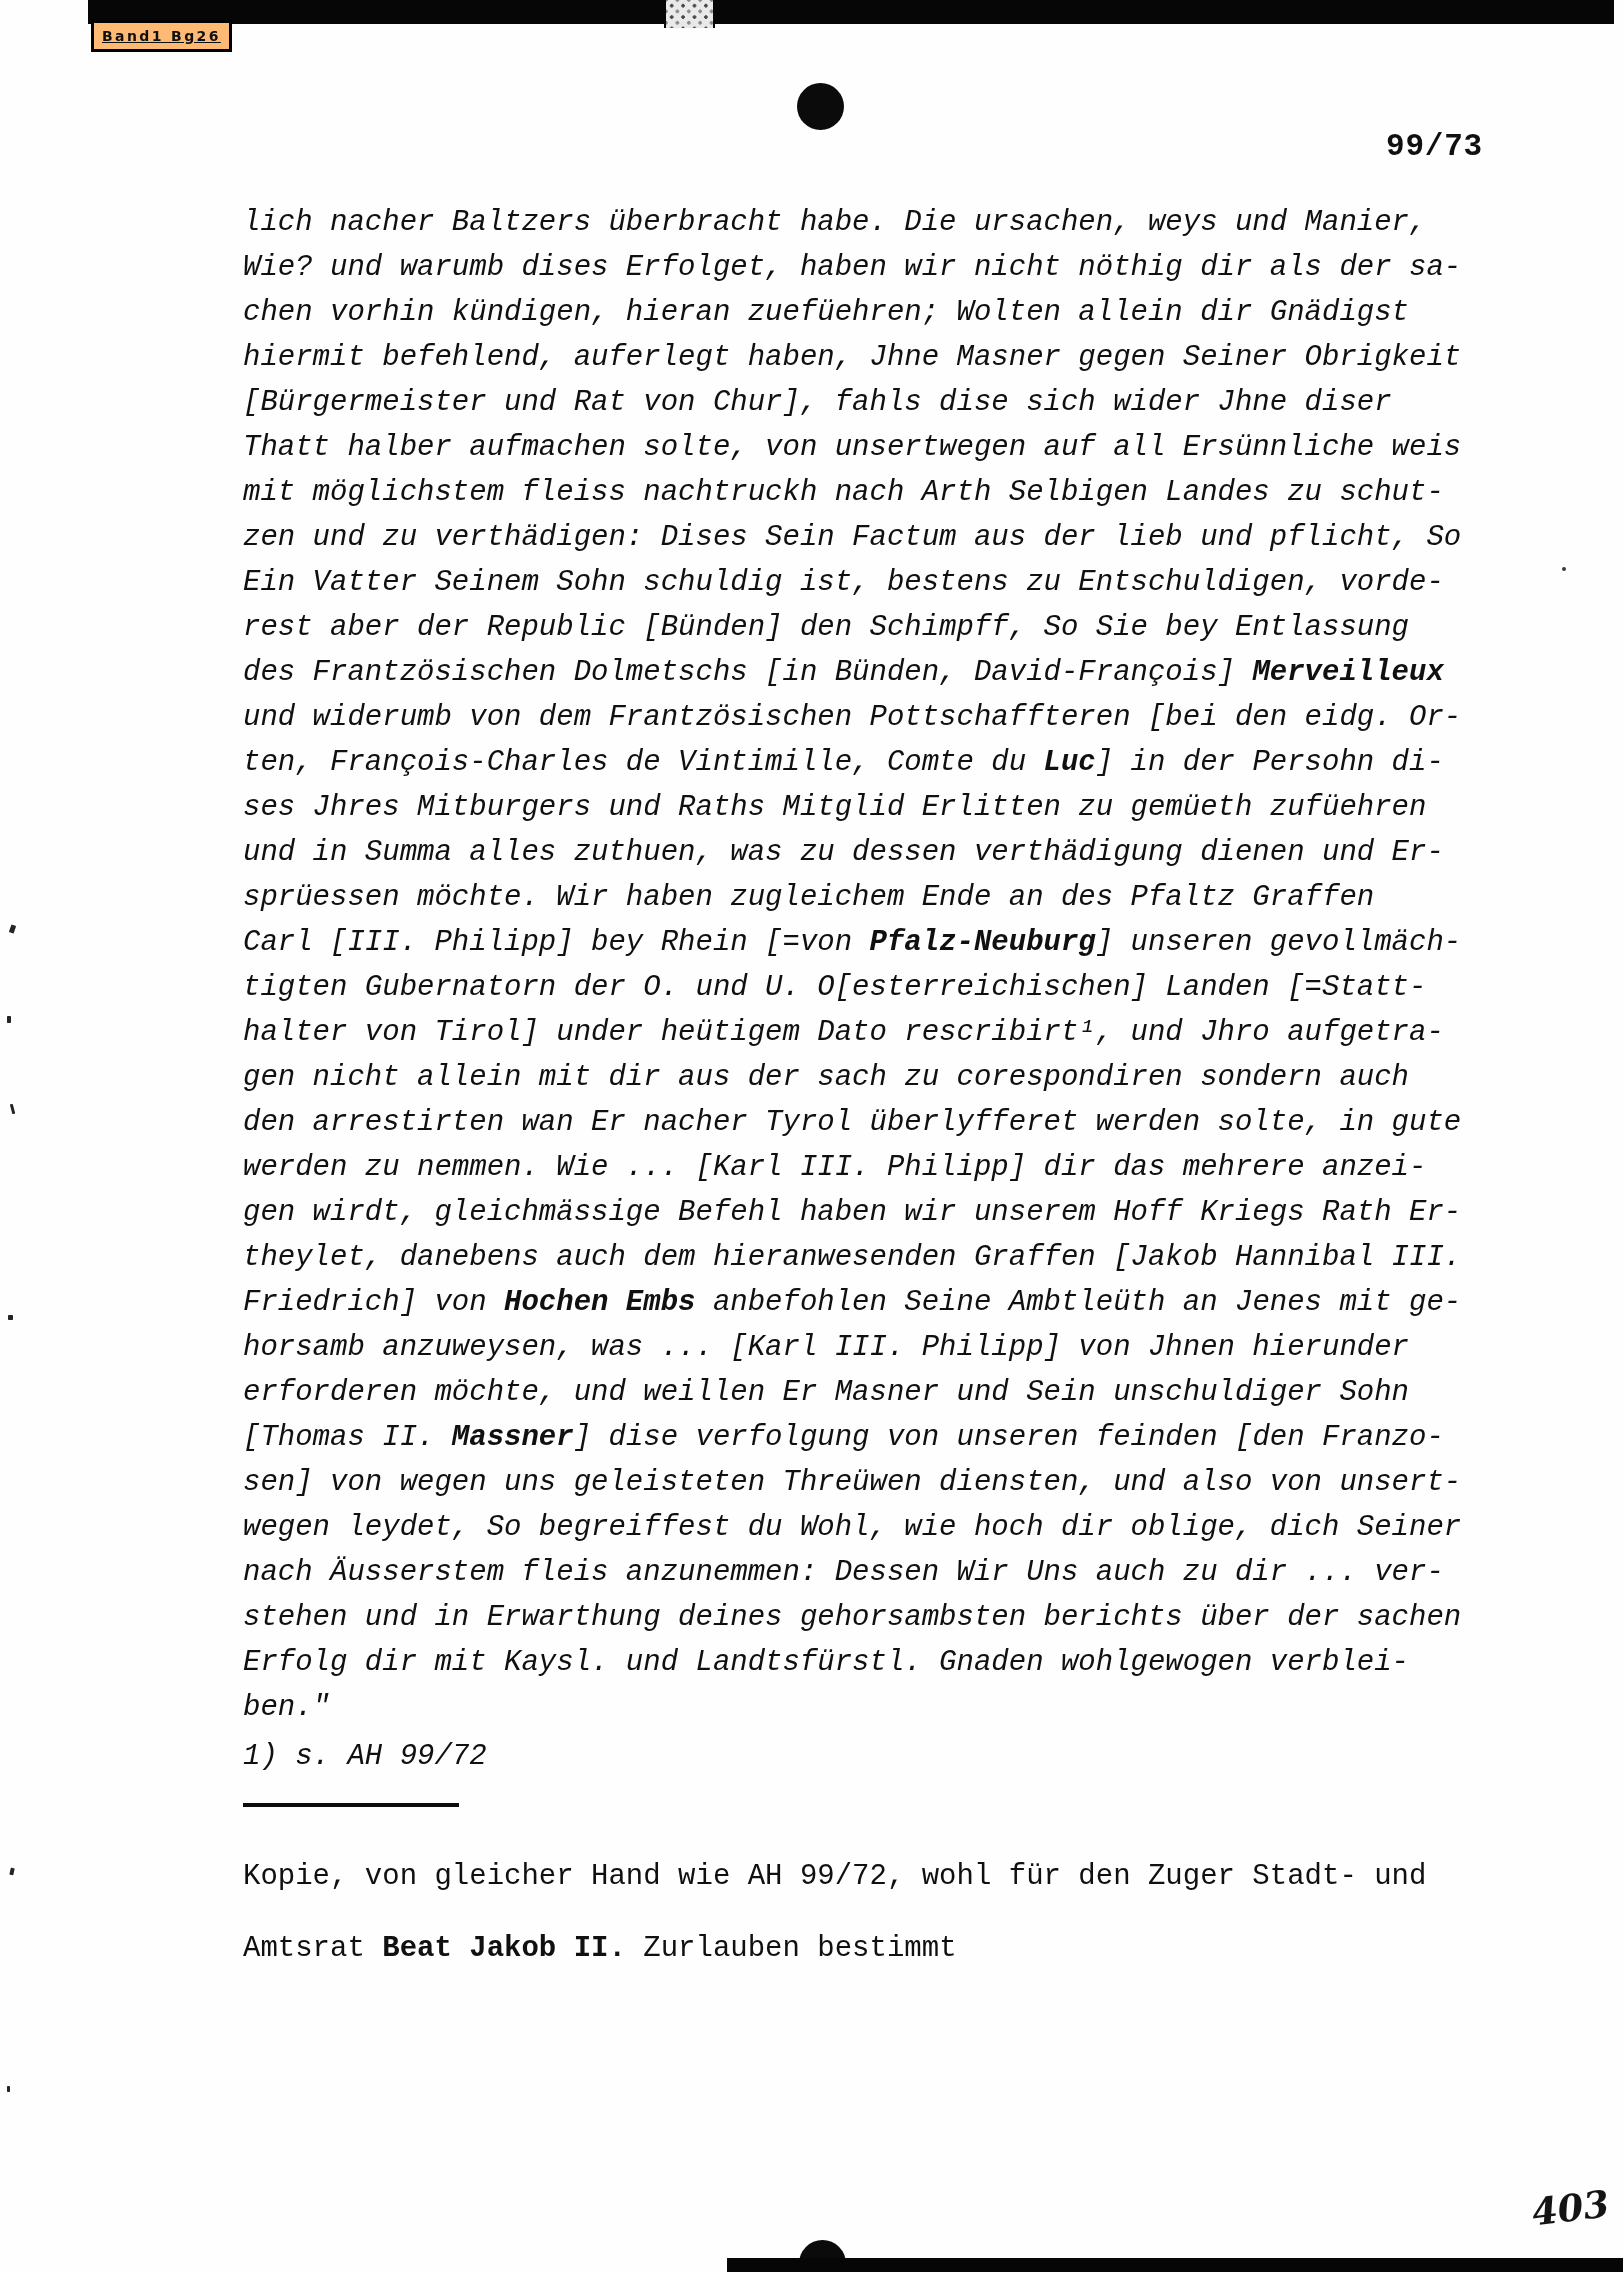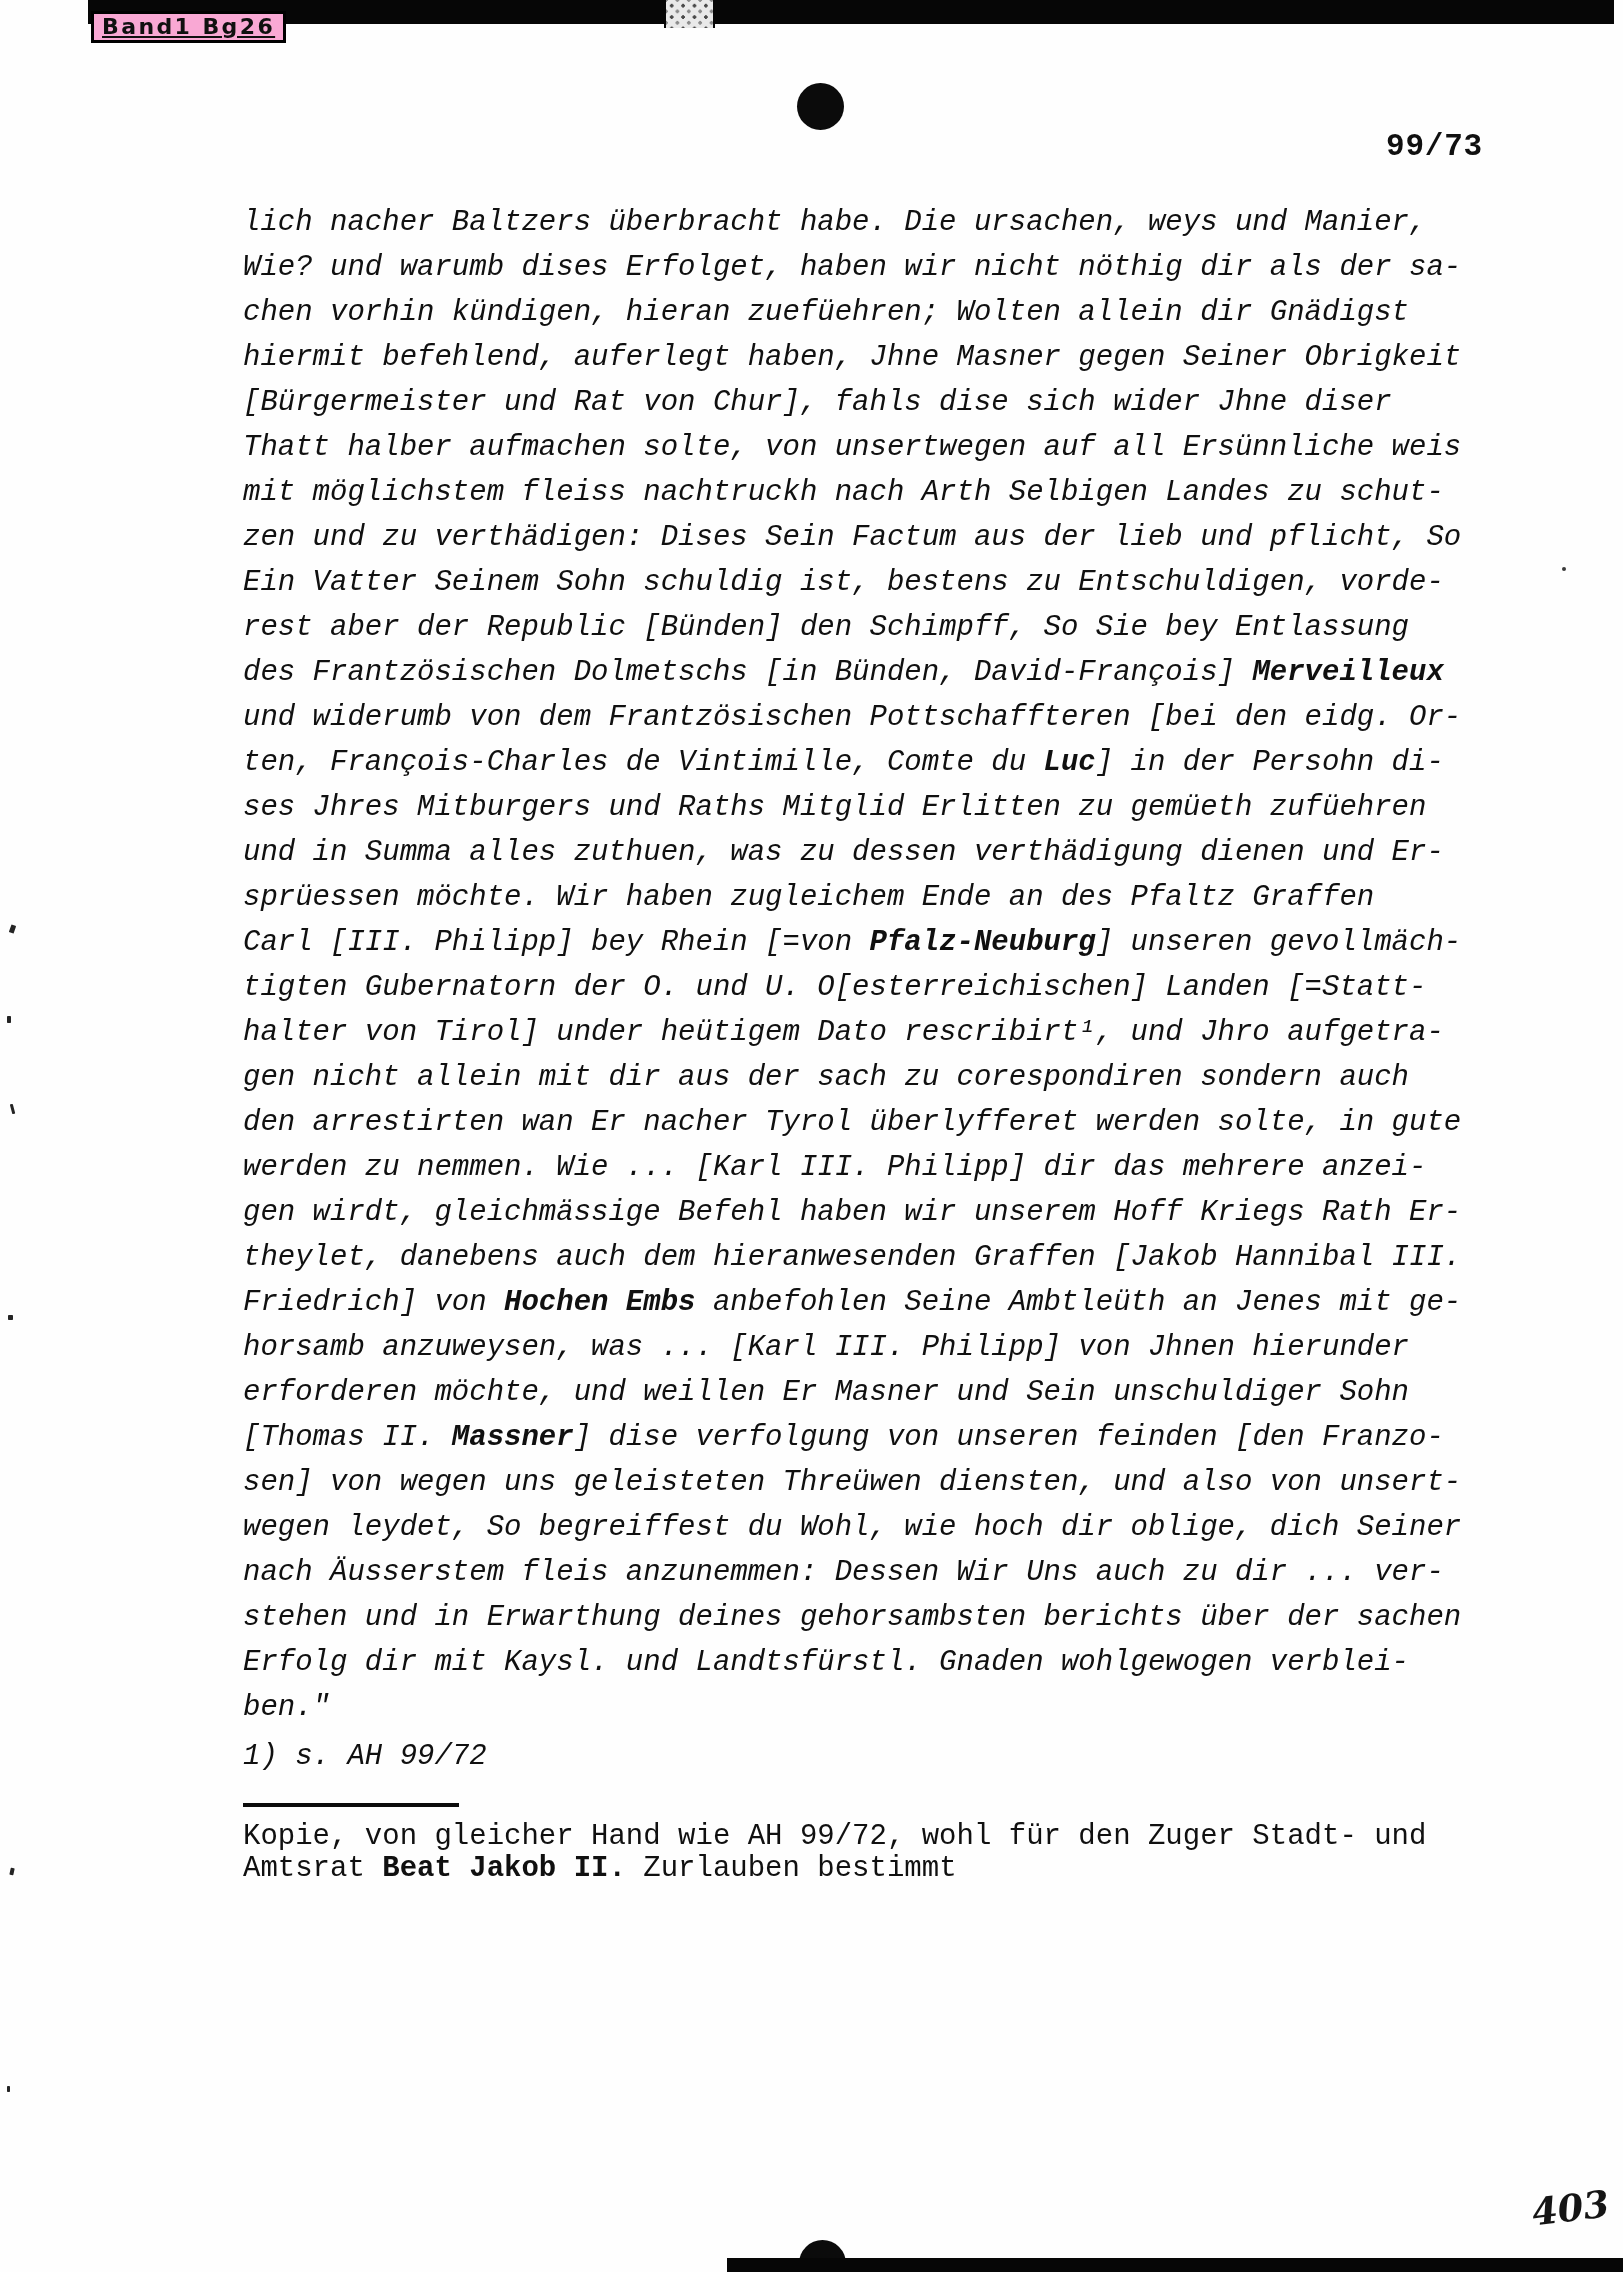--- a/index.html
+++ b/index.html
@@ -5,24 +5,24 @@
   html, body { margin:0; padding:0; }
   body { background:#d8d8d8; font-family:"Liberation Mono","DejaVu Sans Mono",monospace; }
   .page {
     position:relative; width:1623px; height:2273px;
     background:#fefefe; color:#101010; overflow:hidden;
   }
 
   
   .topbar { position:absolute; top:0; left:88px; width:1526px; height:24px; background:#060606; }
   .band-label {
-    position:absolute; top:11px; left:91px; z-index:2;
-    background:#f9a8d4; border:3.2px solid #000;
+    position:absolute; top:20px; left:91px; z-index:2;
+    background:#fdba74; border:3.2px solid #000;
     font-family:"DejaVu Sans","Liberation Sans",sans-serif;
-    font-weight:700; font-size:22px; line-height:26px;
+    font-weight:700; font-size:14px; line-height:26px;
     letter-spacing:2.4px; padding:0 8px;
     text-decoration:underline;
   }
   .bar-icon {
     position:absolute; top:0; left:664px; width:47px; height:28px; z-index:2;
     background-color:#e9e9e9;
     background-image:
       radial-gradient(#4a4a4a 1.6px, transparent 2px),
       radial-gradient(#8a8a8a 1.6px, transparent 2px);
     background-size:11.4px 11.4px, 11.4px 11.4px;
@@ -49,21 +49,21 @@
 
   .footnote {
     position:absolute; left:243px; top:1742px; white-space:pre;
     font:italic 400 29px/1 "Liberation Mono","DejaVu Sans Mono",monospace;
   }
 
   .rule { position:absolute; left:243px; top:1803px; width:216px; height:4px; background:#0c0c0c; }
 
   
   .colophon { position:absolute; left:243px; top:1821px; }
-  .cline { white-space:pre; font:400 29px/32px "Liberation Mono","DejaVu Sans Mono",monospace; }
+  .cline { white-space:pre; font:400 29px/32px "Liberation Mono","DejaVu Sans Mono",monospace;margin-top:40px; }
   .cline .b { font-weight:700;text-align:center; }
 
   
   .handwritten {
     position:absolute; left:1532px; top:2190px;
     font:italic 700 37px/1 "DejaVu Serif","Liberation Serif",serif;
     transform:rotate(-7deg); color:#141414;
   }
 
   

